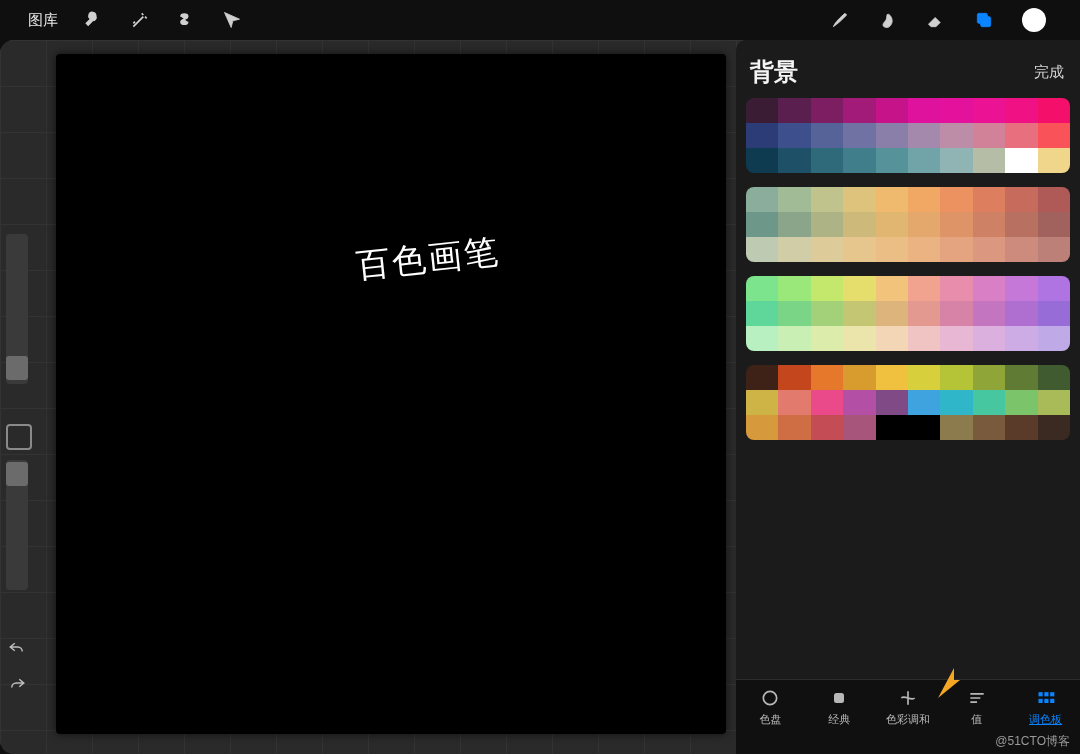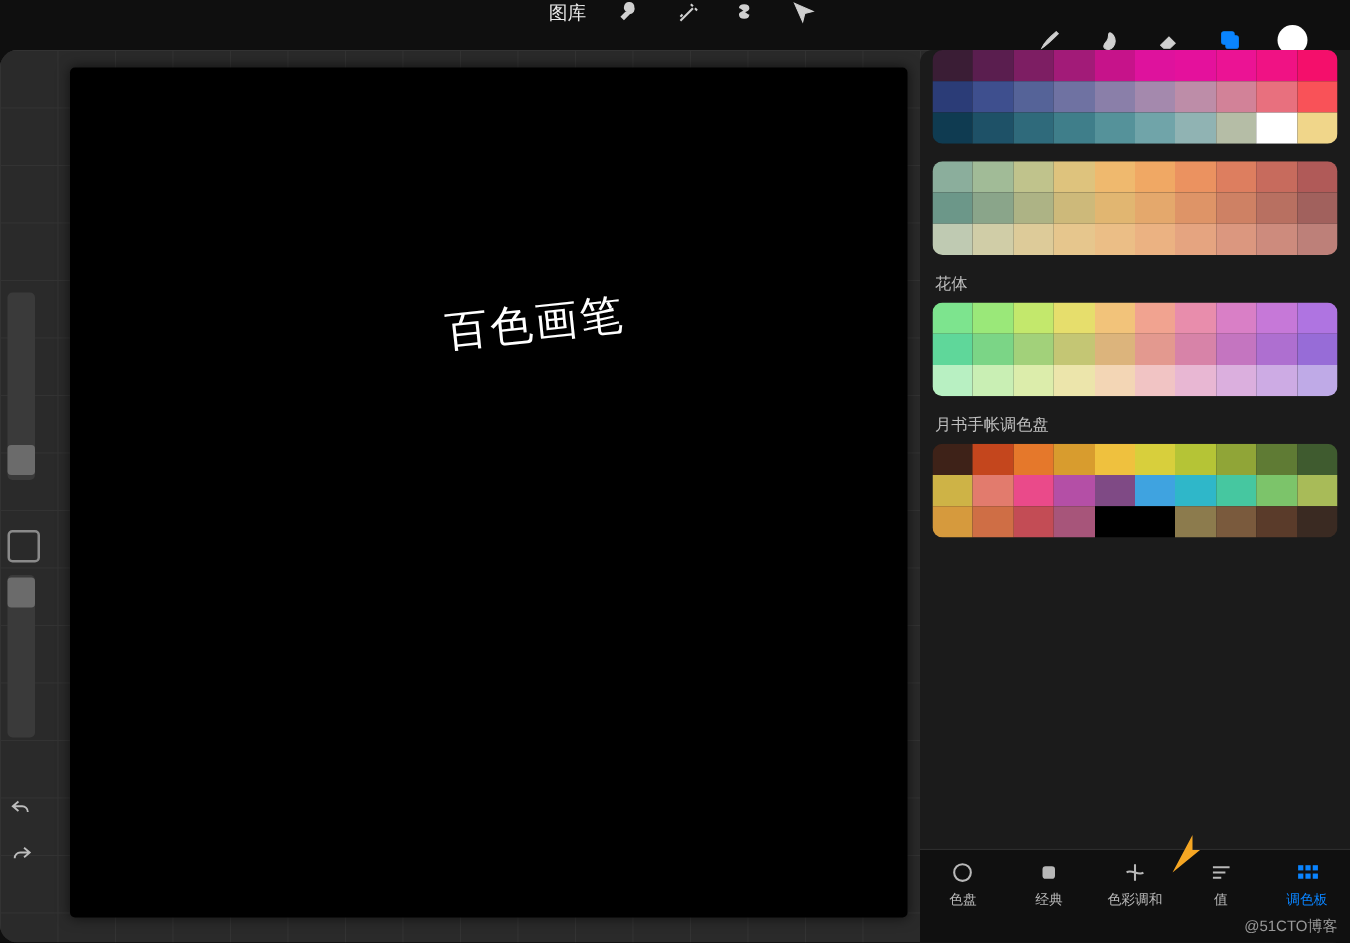--- a/index.html
+++ b/index.html
@@ -1,18 +1,18 @@
 <!DOCTYPE html>
 <html><head>
 <meta charset="utf-8">
 <style>
   html,body{margin:0;padding:0;width:1080px;height:754px;background:#0f0f0f;font-family:-apple-system,"PingFang SC",sans-serif;color:#ddd;overflow:hidden;position:relative;}
   .round{border-radius:16px;}
   
-  .topbar{position:absolute;top:0;left:0;right:0;height:40px;display:flex;align-items:center;padding:0 16px;flex-direction:column;}
+  .topbar{position:absolute;top:0;left:0;right:0;height:40px;display:flex;align-items:center;padding:0 16px;}
   .tb-left{display:flex;align-items:center;gap:26px;padding-left:12px;}
   .tb-right{margin-left:auto;display:flex;align-items:center;gap:28px;padding-right:18px;}
   .tb-label{font-size:15px;color:#e8e8e8;}
   .tb-icon{width:20px;height:20px;display:flex;align-items:center;justify-content:center;color:#d0d0d0;}
   .tb-icon svg{width:20px;height:20px;stroke:currentColor;fill:currentColor;}
   .layers-active{color:#0a84ff;}
   .color-dot{width:24px;height:24px;border-radius:50%;background:#fff;}
   
   .stage{position:absolute;top:40px;left:0;right:0;bottom:0;background:#2a2a2a;border-radius:14px;overflow:hidden;}
   .grid-bg{position:absolute;inset:0;background-image:linear-gradient(#333 1px,transparent 1px),linear-gradient(90deg,#333 1px,transparent 1px);background-size:46px 46px;background-color:#2a2a2a;}
@@ -29,21 +29,21 @@
   .panel{position:absolute;top:40px;right:0;bottom:0;width:344px;background:#1b1b1b;display:flex;flex-direction:column;border-top-left-radius:10px;}
   .panel-head{display:flex;align-items:center;justify-content:space-between;padding:16px 16px 10px 14px;}
   .panel-title{font-size:24px;color:#f5f5f5;font-weight:600;}
   .panel-done{font-size:15px;color:#d6d6d6;}
   .panel-body{flex:1;overflow:hidden;padding:0 10px;}
   .pal-label{font-size:13px;color:#bfbfbf;margin:10px 0 6px 2px;}
   .pal{display:grid;grid-template-columns:repeat(10,1fr);grid-auto-rows:25px;border-radius:8px;overflow:hidden;margin-bottom:14px;}
   .pal .c{width:100%;height:100%;}
   .panel-tabs{height:66px;display:flex;align-items:flex-start;justify-content:space-around;border-top:1px solid #2d2d2d;background:#101010;padding-top:8px;position:relative;}
   .tab{display:flex;flex-direction:column;align-items:center;gap:4px;color:#b8b8b8;font-size:11px;width:60px;}
-  .tab.active{color:#0a84ff;}
+  .tab.active{color:#0a84ff;text-decoration:underline;}
   .tab svg{width:20px;height:20px;}
   .arrow-ptr{position:absolute;bottom:52px;right:118px;width:28px;height:40px;pointer-events:none;}
   .watermark{position:absolute;right:10px;bottom:4px;font-size:12px;color:#999;}
 </style>
 </head>
 <body>
 
 <div class="topbar">
   <div class="tb-left">
     <span class="tb-label">图库</span>
@@ -117,20 +117,24 @@
     </div>
     <div class="row">
       <span><svg viewBox="0 0 24 16" fill="none" stroke="currentColor" stroke-width="2">
             <path d="M15 3l6 5-6 5M21 8H11a6 6 0 0 0-6 6"></path>
           </svg></span>
     </div>
   </div>
 </div>
 
 <div class="panel">
+  <div class="panel-head">
+    <div class="panel-title">背景</div>
+    <div class="panel-done">完成</div>
+  </div>
   <div class="panel-body" id="palette-body">
       <div class="pal">
         <div class="c" style="background: rgb(58, 29, 53);"></div>
         <div class="c" style="background: rgb(90, 30, 79);"></div>
         <div class="c" style="background: rgb(125, 30, 99);"></div>
         <div class="c" style="background: rgb(162, 27, 120);"></div>
         <div class="c" style="background: rgb(198, 19, 138);"></div>
         <div class="c" style="background: rgb(222, 18, 157);"></div>
         <div class="c" style="background: rgb(228, 17, 156);"></div>
         <div class="c" style="background: rgb(235, 19, 148);"></div>
@@ -182,21 +186,20 @@
         <div class="c" style="background: rgb(208, 205, 167);"></div>
         <div class="c" style="background: rgb(221, 203, 153);"></div>
         <div class="c" style="background: rgb(230, 198, 141);"></div>
         <div class="c" style="background: rgb(235, 190, 134);"></div>
         <div class="c" style="background: rgb(235, 178, 130);"></div>
         <div class="c" style="background: rgb(229, 164, 128);"></div>
         <div class="c" style="background: rgb(219, 151, 127);"></div>
         <div class="c" style="background: rgb(205, 139, 125);"></div>
         <div class="c" style="background: rgb(189, 128, 121);"></div>
       </div>
-      <div class="pal-label">花体</div>
       <div class="pal">
         <div class="c" style="background: rgb(125, 228, 142);"></div>
         <div class="c" style="background: rgb(154, 232, 121);"></div>
         <div class="c" style="background: rgb(195, 232, 108);"></div>
         <div class="c" style="background: rgb(230, 222, 108);"></div>
         <div class="c" style="background: rgb(242, 195, 122);"></div>
         <div class="c" style="background: rgb(241, 163, 144);"></div>
         <div class="c" style="background: rgb(232, 141, 172);"></div>
         <div class="c" style="background: rgb(217, 127, 198);"></div>
         <div class="c" style="background: rgb(198, 120, 216);"></div>
@@ -215,21 +218,20 @@
         <div class="c" style="background: rgb(201, 239, 180);"></div>
         <div class="c" style="background: rgb(220, 237, 171);"></div>
         <div class="c" style="background: rgb(236, 229, 171);"></div>
         <div class="c" style="background: rgb(243, 214, 181);"></div>
         <div class="c" style="background: rgb(241, 196, 196);"></div>
         <div class="c" style="background: rgb(232, 183, 211);"></div>
         <div class="c" style="background: rgb(219, 175, 222);"></div>
         <div class="c" style="background: rgb(205, 171, 228);"></div>
         <div class="c" style="background: rgb(191, 170, 231);"></div>
       </div>
-      <div class="pal-label">月书手帐调色盘</div>
       <div class="pal">
         <div class="c" style="background: rgb(62, 34, 24);"></div>
         <div class="c" style="background: rgb(196, 70, 29);"></div>
         <div class="c" style="background: rgb(229, 120, 43);"></div>
         <div class="c" style="background: rgb(216, 156, 46);"></div>
         <div class="c" style="background: rgb(239, 193, 62);"></div>
         <div class="c" style="background: rgb(216, 207, 60);"></div>
         <div class="c" style="background: rgb(181, 196, 54);"></div>
         <div class="c" style="background: rgb(144, 165, 55);"></div>
         <div class="c" style="background: rgb(95, 123, 52);"></div>

